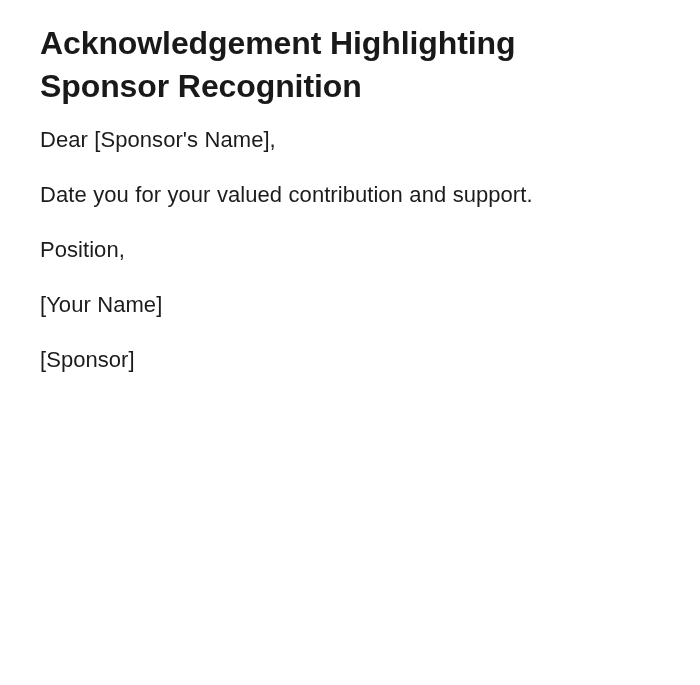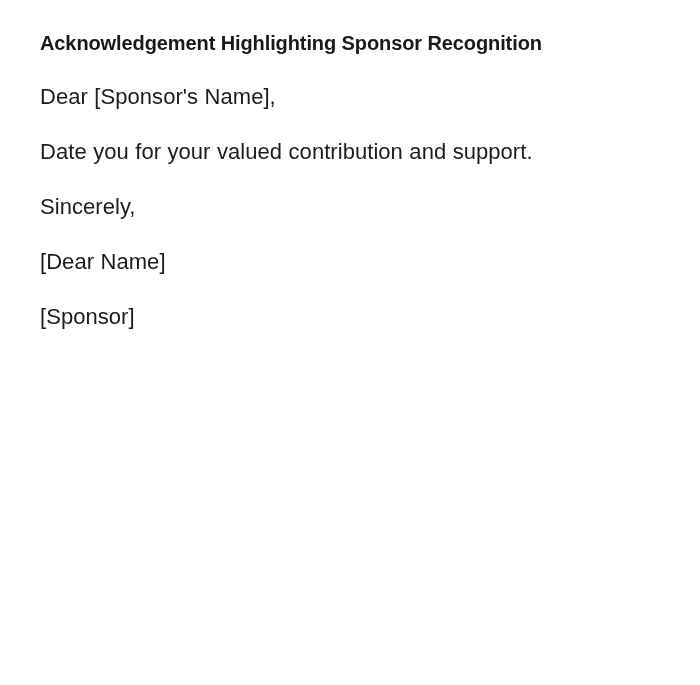--- a/index.html
+++ b/index.html
@@ -20,21 +20,21 @@
     width: 700px;
     height: 685px;
     background: #ffffff;
     padding: 22px 60px 0 40px;
   }
 
   .doc-title {
     margin: 0 0 14px 0;
     padding: 0;
     font-family: "Liberation Sans Narrow", "Liberation Sans", sans-serif;
-    font-size: 20px;
+    font-size: 32px;
     font-weight: 700;
     line-height: 43px;
     letter-spacing: -0.1px;
     color: #191919;
     max-width: 520px;
   }
 
   .doc-body {
     max-width: 604px;
   }
@@ -62,22 +62,22 @@
 
   <h1 class="doc-title">Acknowledgement Highlighting Sponsor Recognition</h1>
 
   <div class="doc-body">
 
     <p class="para">Dear [Sponsor's Name],</p>
 
 
     <p class="para">Date you for your valued contribution and support.</p>
 
-    <p class="para">Sincerely,</p>
+    <p class="para">Position,</p>
 
-    <p class="para">[Dear Name]</p>
+    <p class="para">[Your Name]</p>
 
     <p class="para">[Sponsor]</p>
 
 
 
   </div>
 </div>
 
 </body></html>

